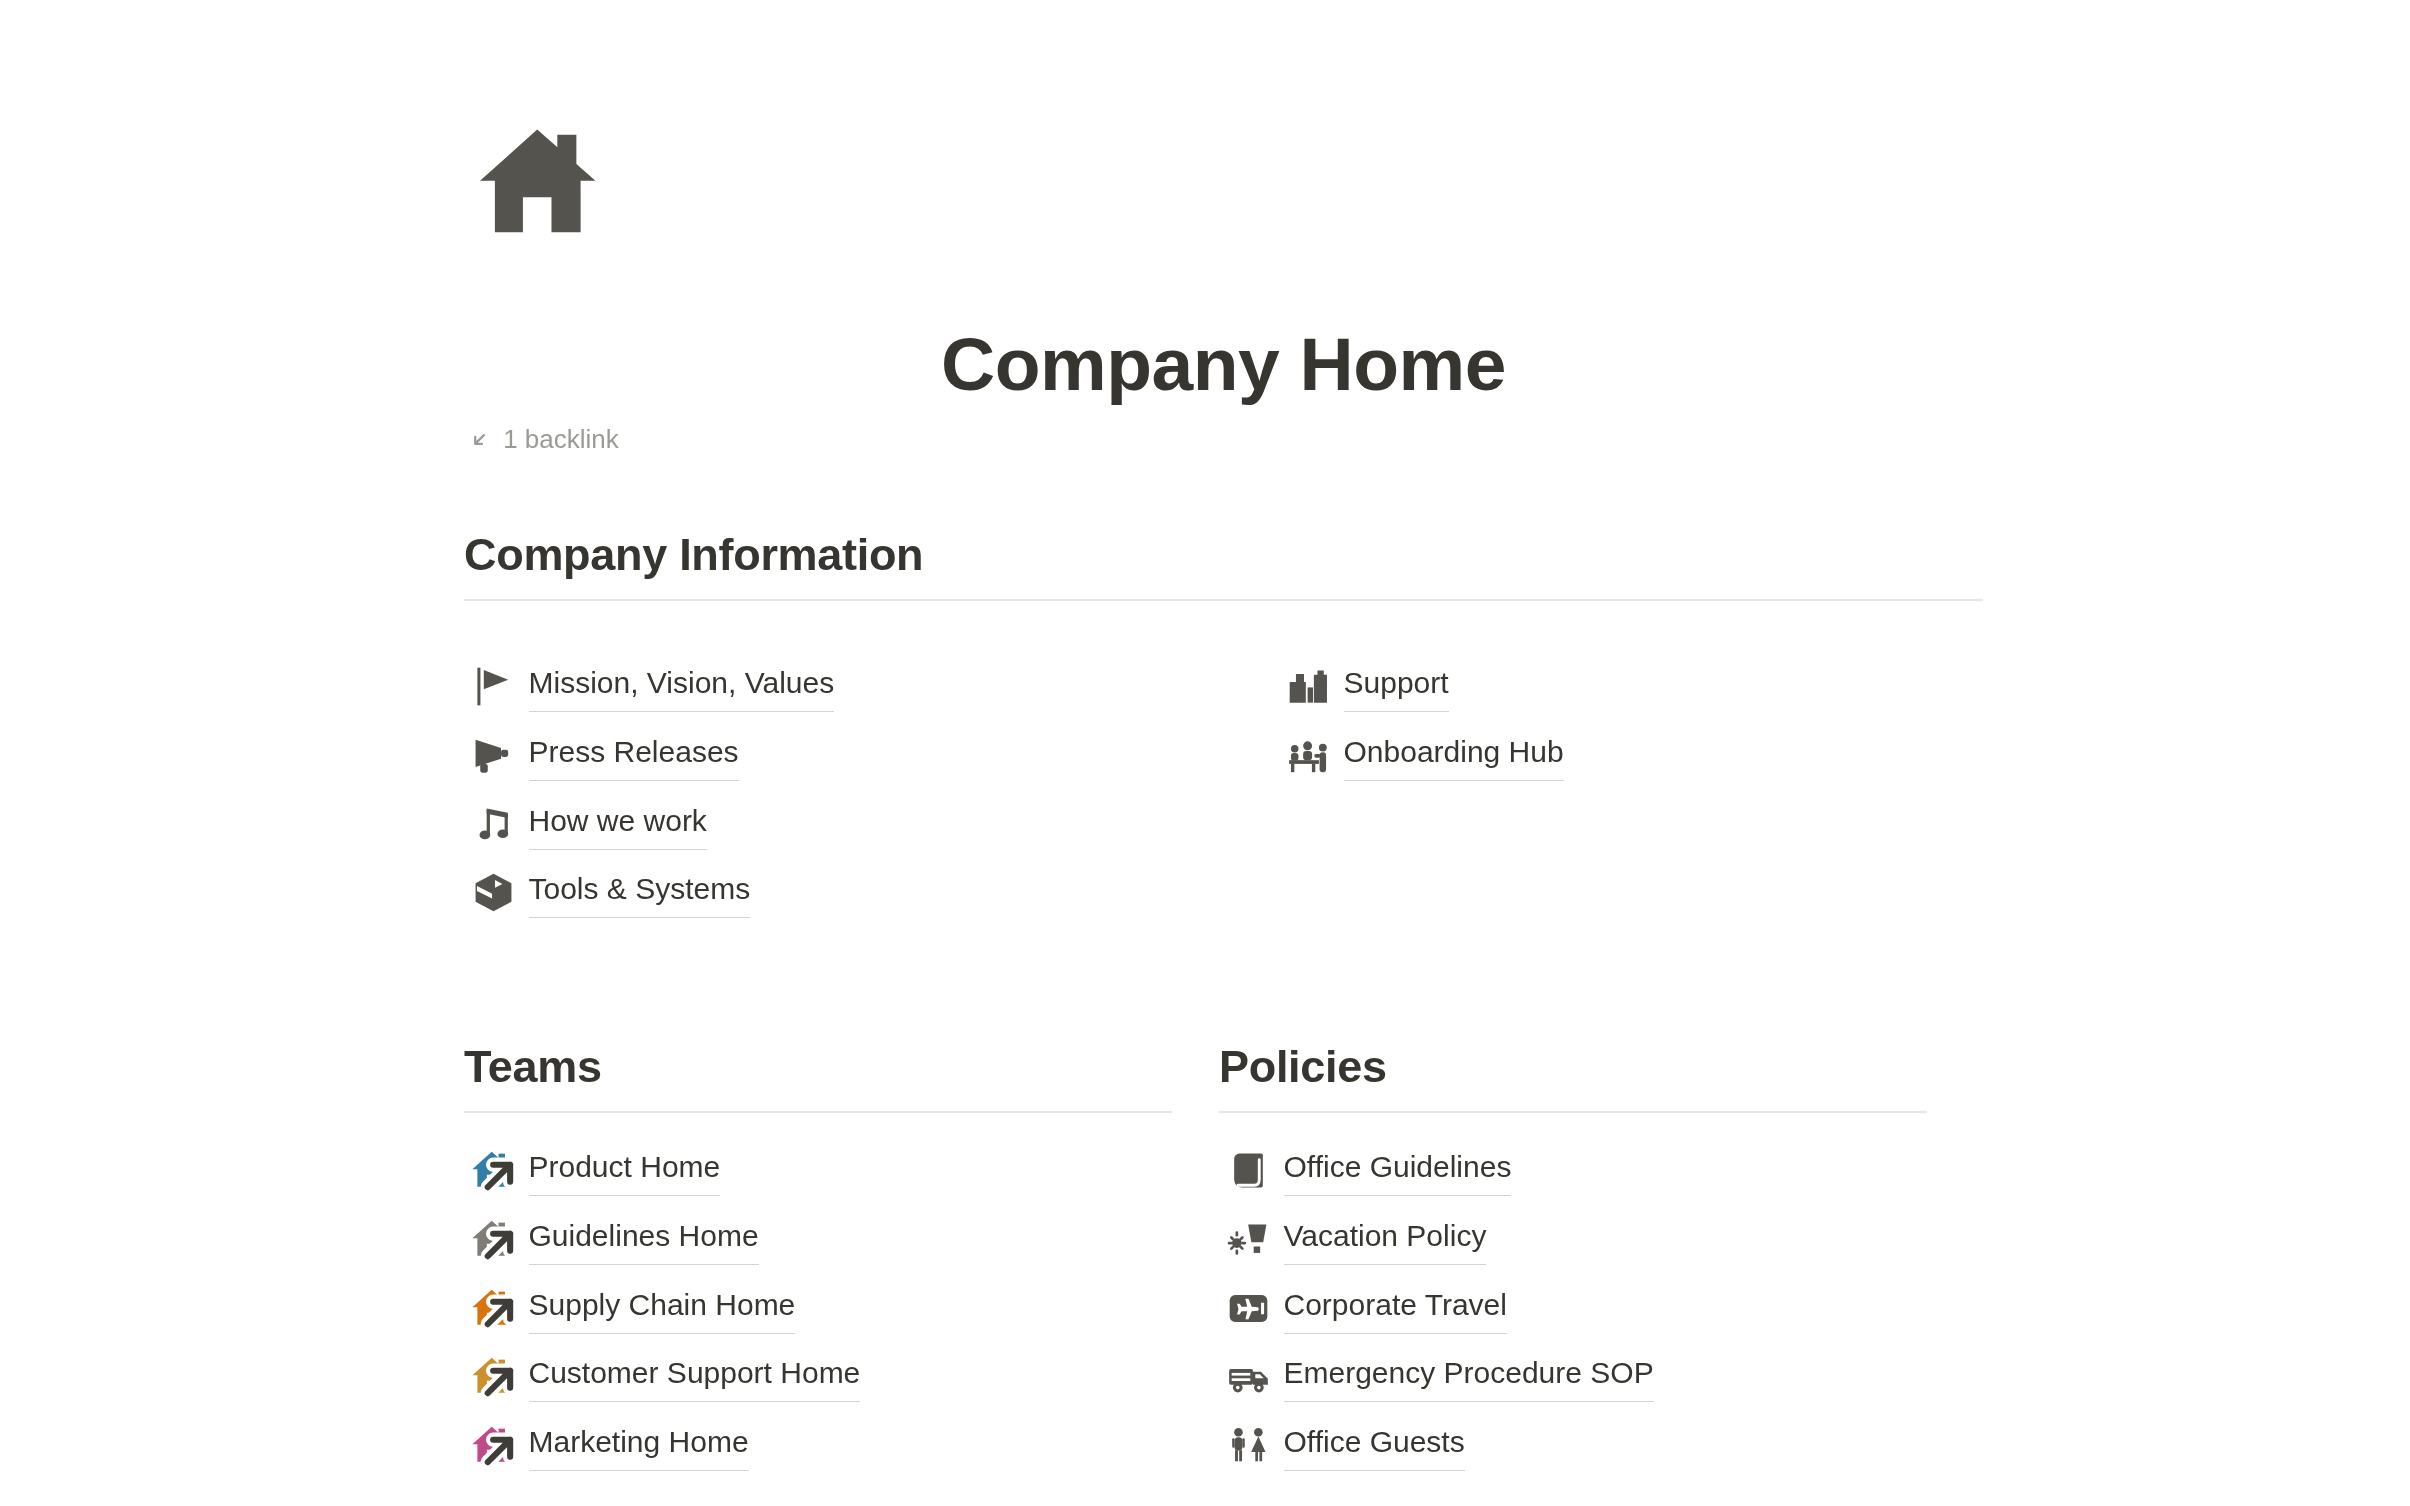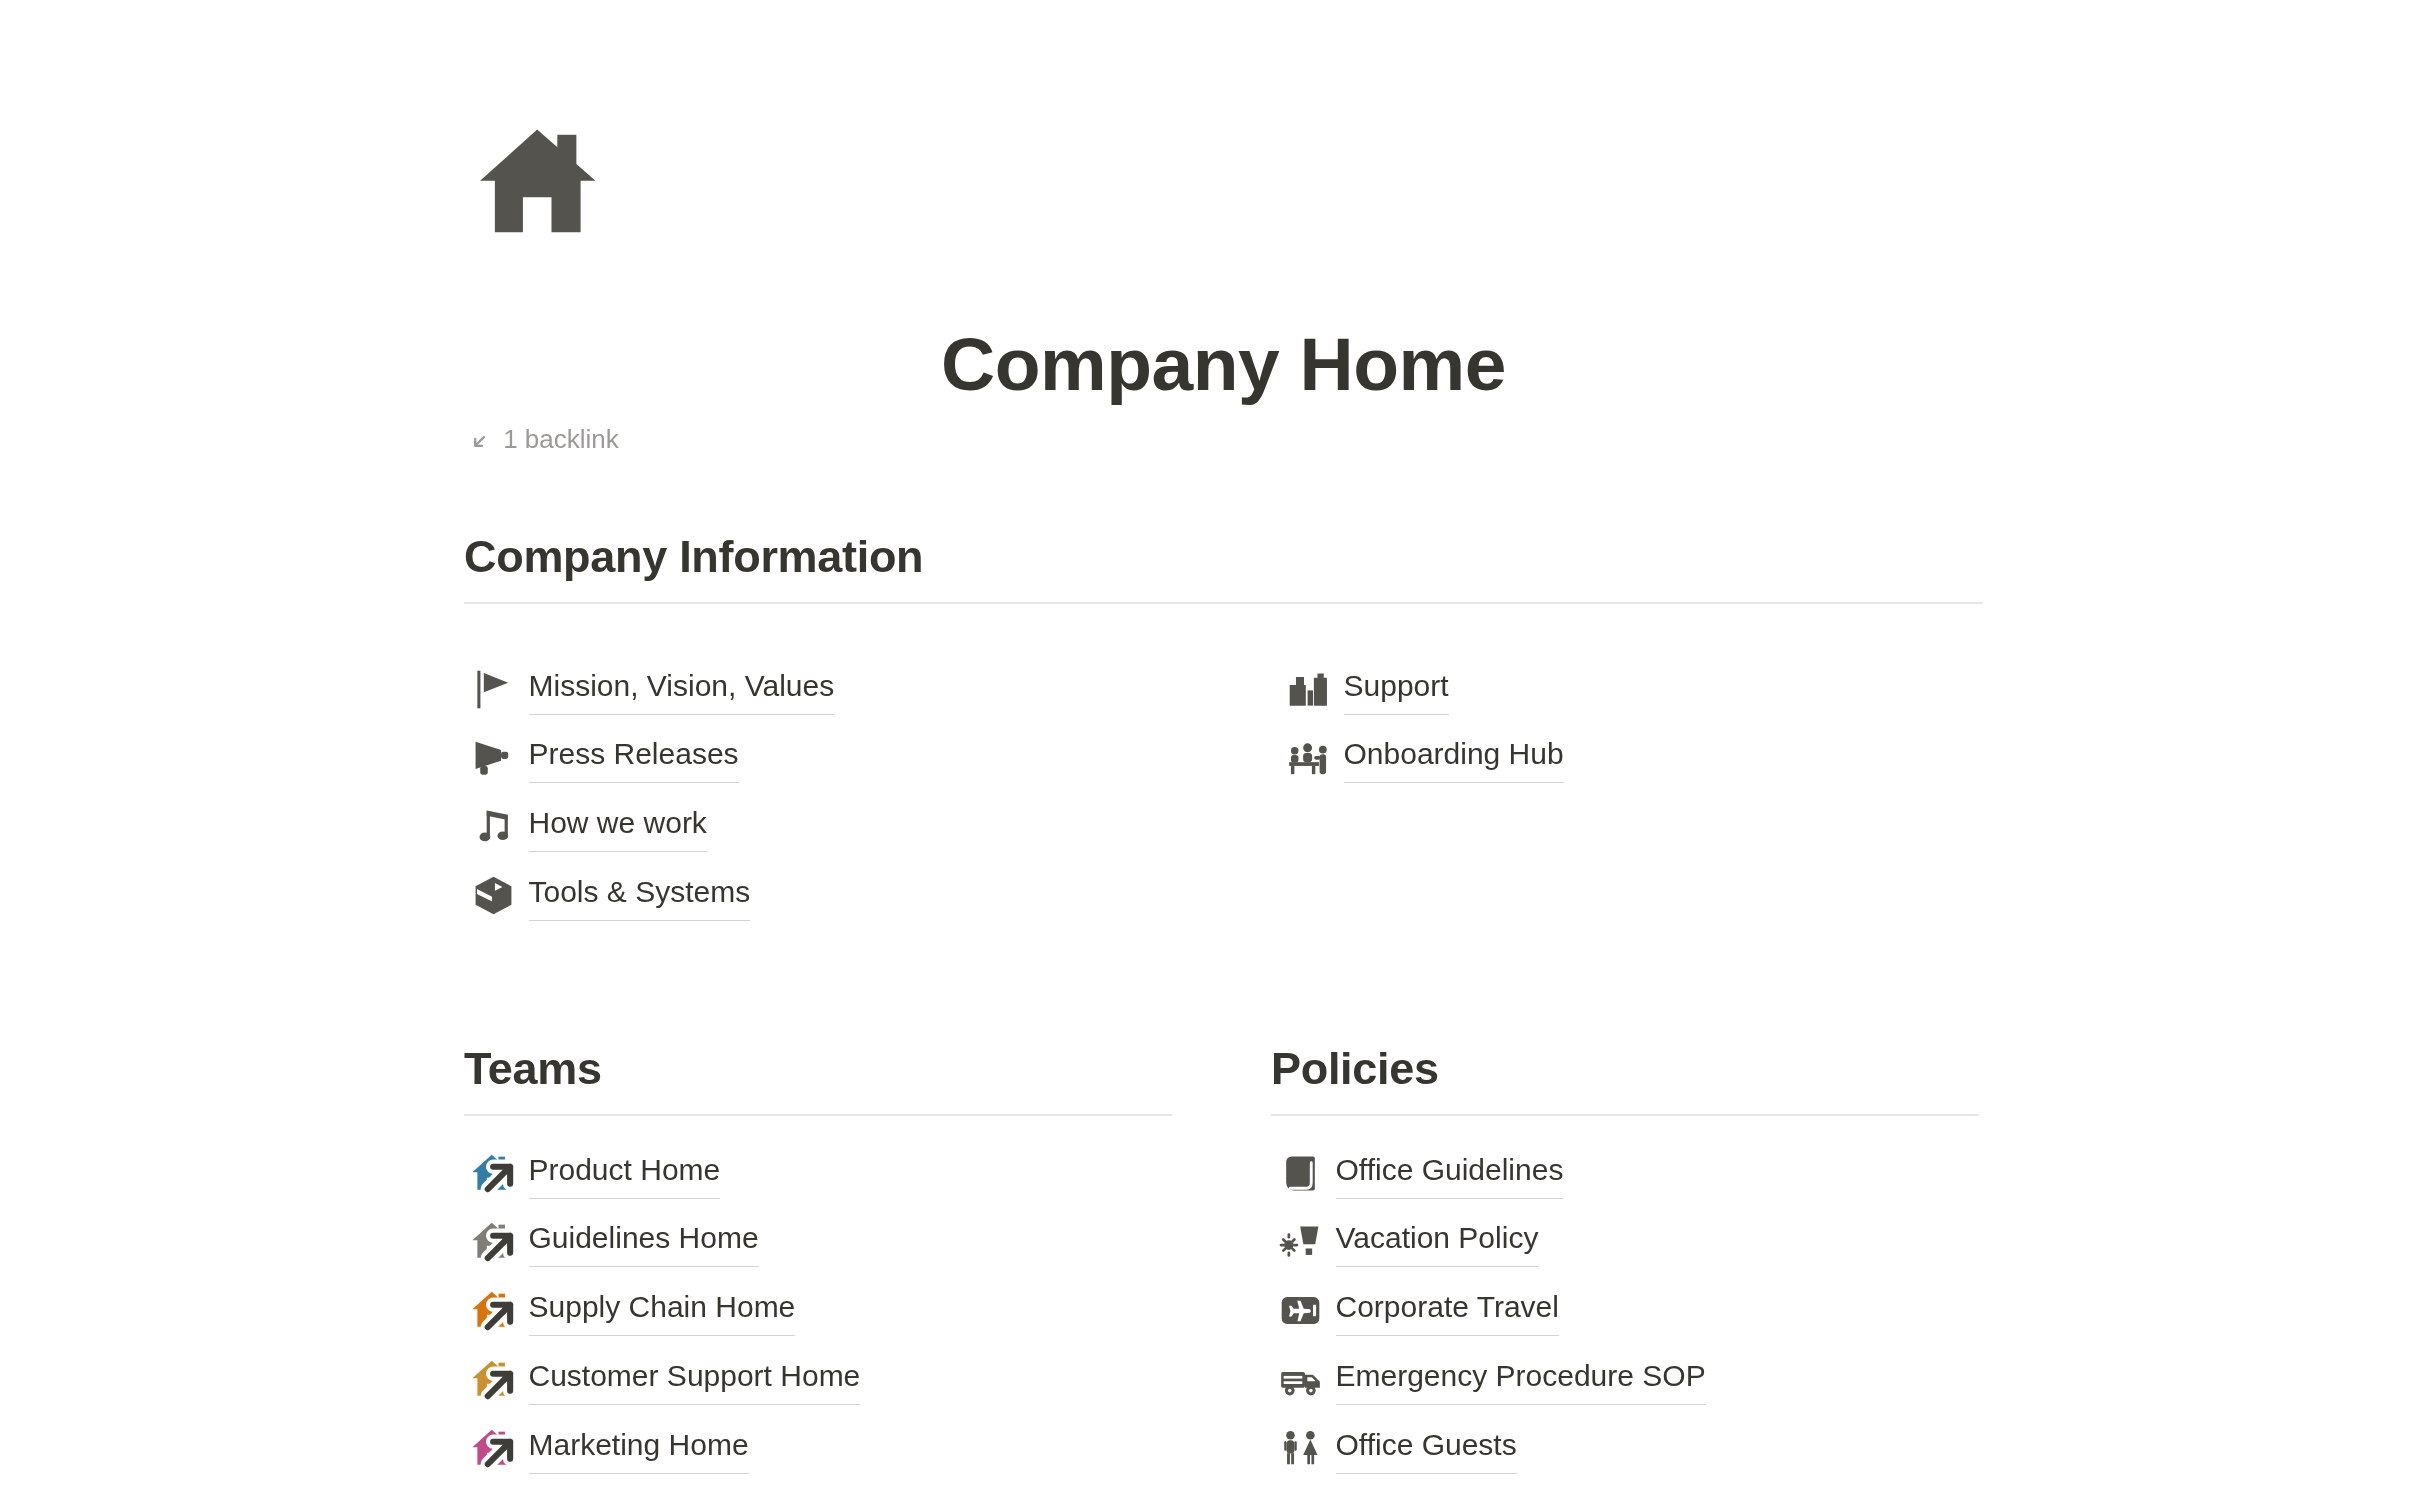--- a/index.html
+++ b/index.html
@@ -15,37 +15,37 @@
   .page-icon svg{width:127px;height:127px;display:block;}
 
   
   .page-title{
     margin:73px 0 0 0;font-size:75px;line-height:1.15;font-weight:700;
     letter-spacing:-0.5px;color:#37352f;text-align:center;
   }
 
   
   .backlink{
-    margin-top:17px;margin-left:1.9px;display:inline-flex;align-items:flex-end;gap:11.3px;
+    margin-top:17px;margin-left:1.9px;display:inline-flex;align-items:center;gap:11.3px;
     font-size:26px;color:#9b9a97;cursor:pointer;
   }
   .backlink svg{width:26px;height:26px;display:block;}
 
   
   .h-section{margin:0;font-size:45px;line-height:1.3;font-weight:700;color:#37352f;letter-spacing:-0.3px;}
   .divider{height:1.9px;background:#e7e6e3;margin-top:15px;}
   .sec-ci{margin-top:70px;}
   .sec-ci .divider{width:1519px;}
 
   
   .ci-grid{display:flex;margin-top:64px;}
   .ci-col1{width:815px;}
   .ci-col2{flex:1;}
 
-  .two-col{display:flex;gap:99px;margin-top:98px;}
+  .two-col{display:flex;gap:47px;margin-top:98px;}
   .col{width:708px;}
   .col .divider{width:708px;}
   .col .links{margin-top:36px;}
 
   .link-row{
     height:47px;display:flex;gap:14px;
     margin-bottom:21.7px;padding-left:7.5px;cursor:pointer;
   }
   .link-row .ic{width:43px;height:43px;flex:0 0 43px;display:block;}
   .link-row .ic svg{width:43px;height:43px;display:block;}

